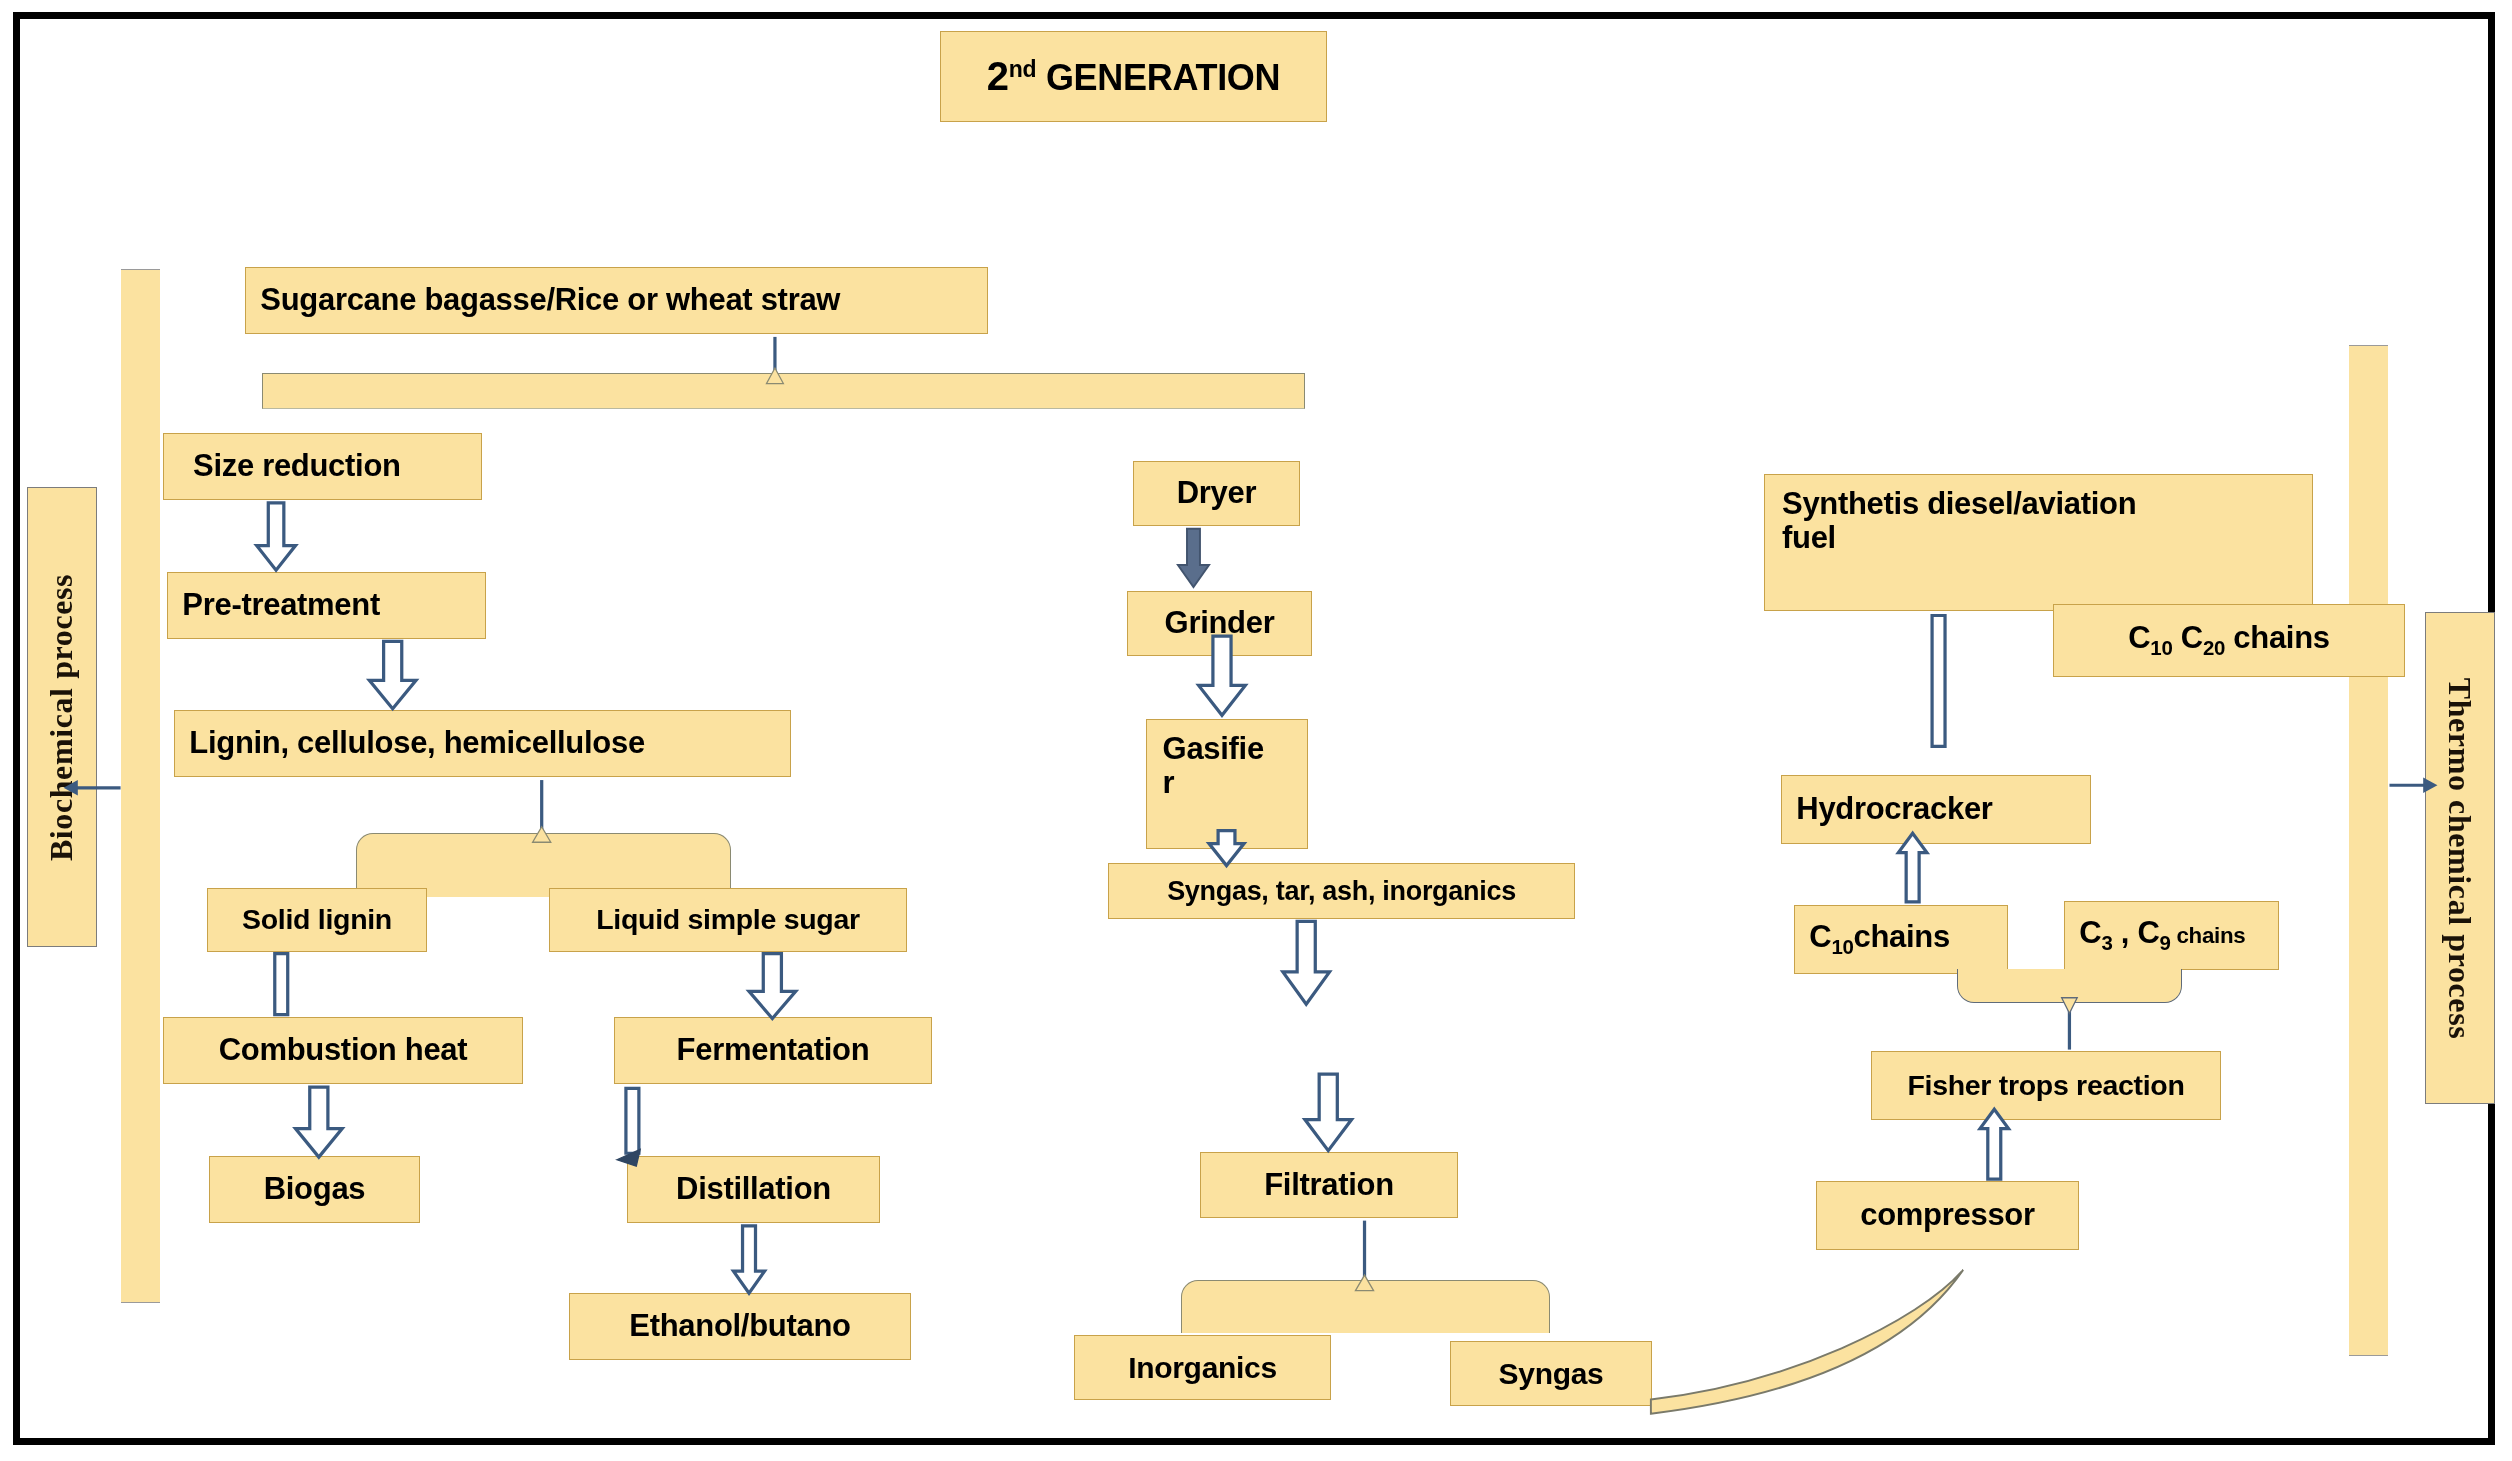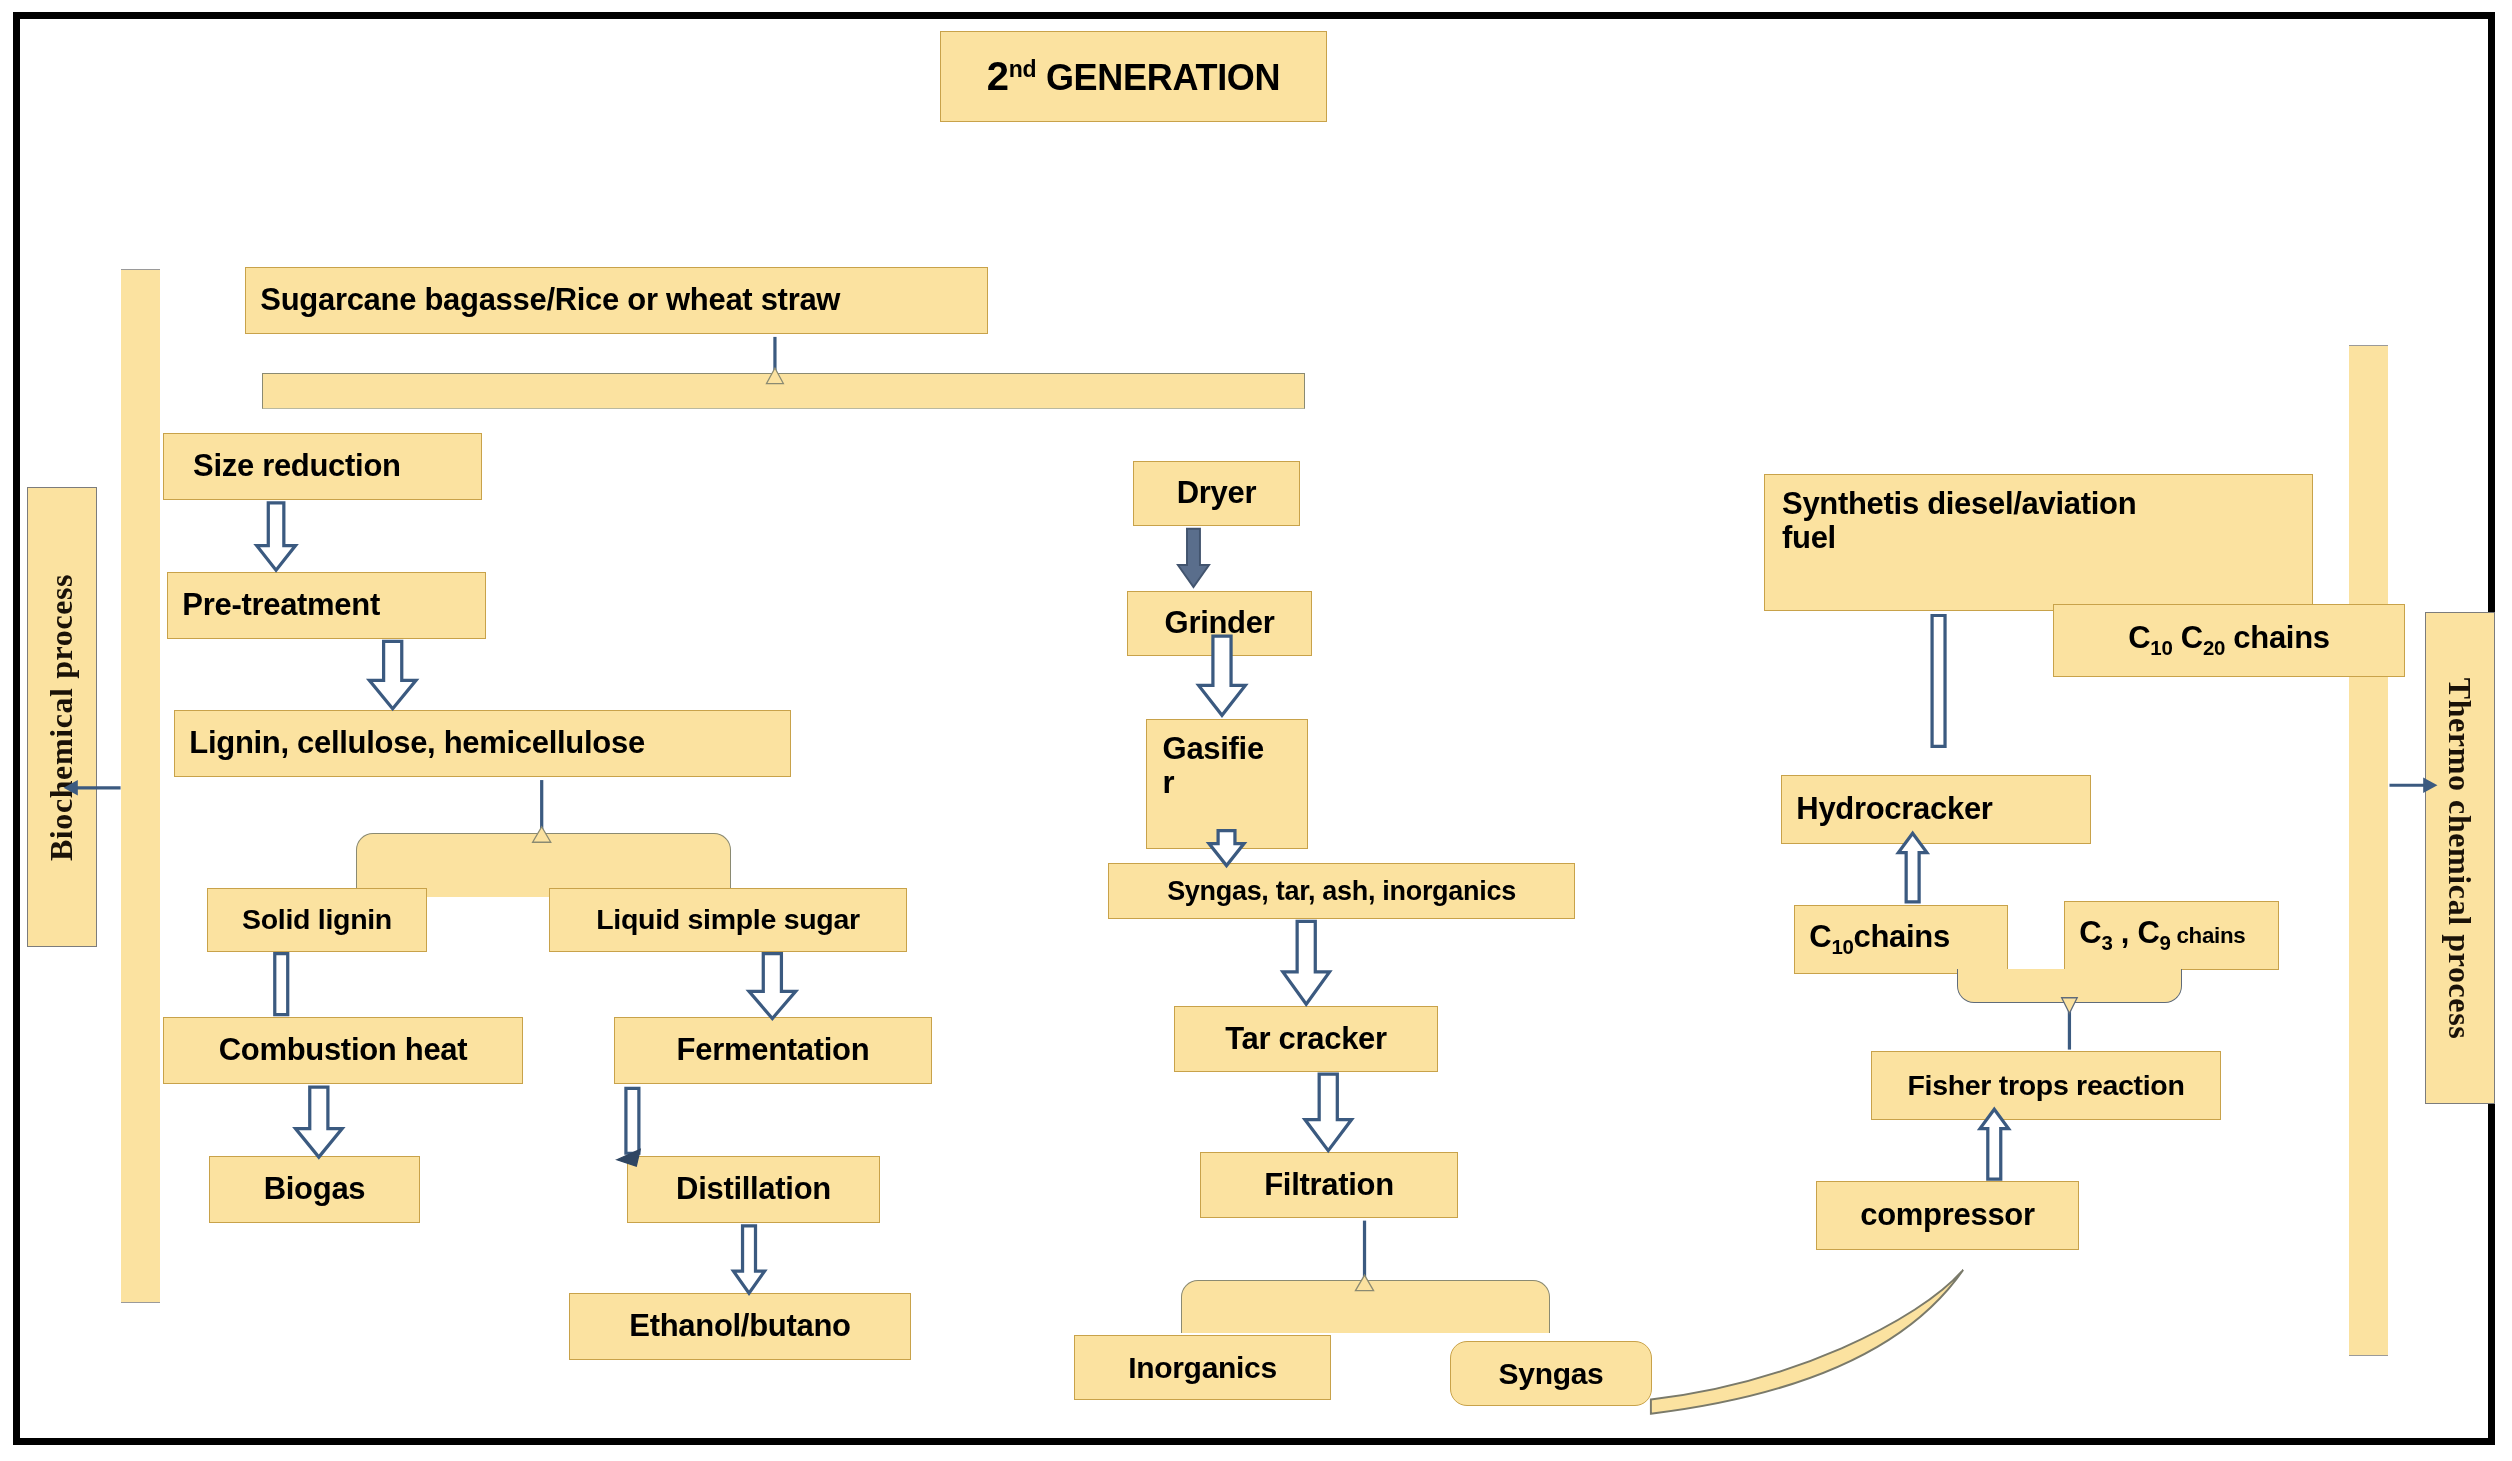--- a/index.html
+++ b/index.html
@@ -198,35 +198,32 @@
     <span>
       <span>Gasifie</span><br>
       <span>r</span>
     </span>
   </div>
 
   <div class="box center" style="left:1108px; top:863px; width:467px; height:56px; font-size:27px;">
     <span>Syngas, tar, ash, inorganics</span>
   </div>
 
-  <div class="box center" style="left:1174px; top:1006px; width:264px; height:66px; font-size:31px;">
-    <span>Tar cracker</span>
-  </div>
 
   <div class="box center" style="left:1200px; top:1152px; width:258px; height:66px; font-size:31px;">
     <span>Filtration</span>
   </div>
 
   <div class="bracket round-up" style="left:1181px; top:1280px; width:369px; height:53px;"></div>
 
   <div class="box center" style="left:1074px; top:1335px; width:257px; height:65px; font-size:30px;">
     <span>Inorganics</span>
   </div>
 
-  <div class="box center" style="left:1450px; top:1341px; width:202px; height:65px; font-size:30px;border-radius:17px;">
+  <div class="box center" style="left:1450px; top:1341px; width:202px; height:65px; font-size:30px;">
     <span>Syngas</span>
   </div>
 
   <div class="box top" style="left:1764px; top:474px; width:549px; height:137px; font-size:31px; padding-left:17px;">
     <span>
       <span>Synthetis diesel/aviation</span><br>
       <span>fuel</span>
     </span>
   </div>
 

